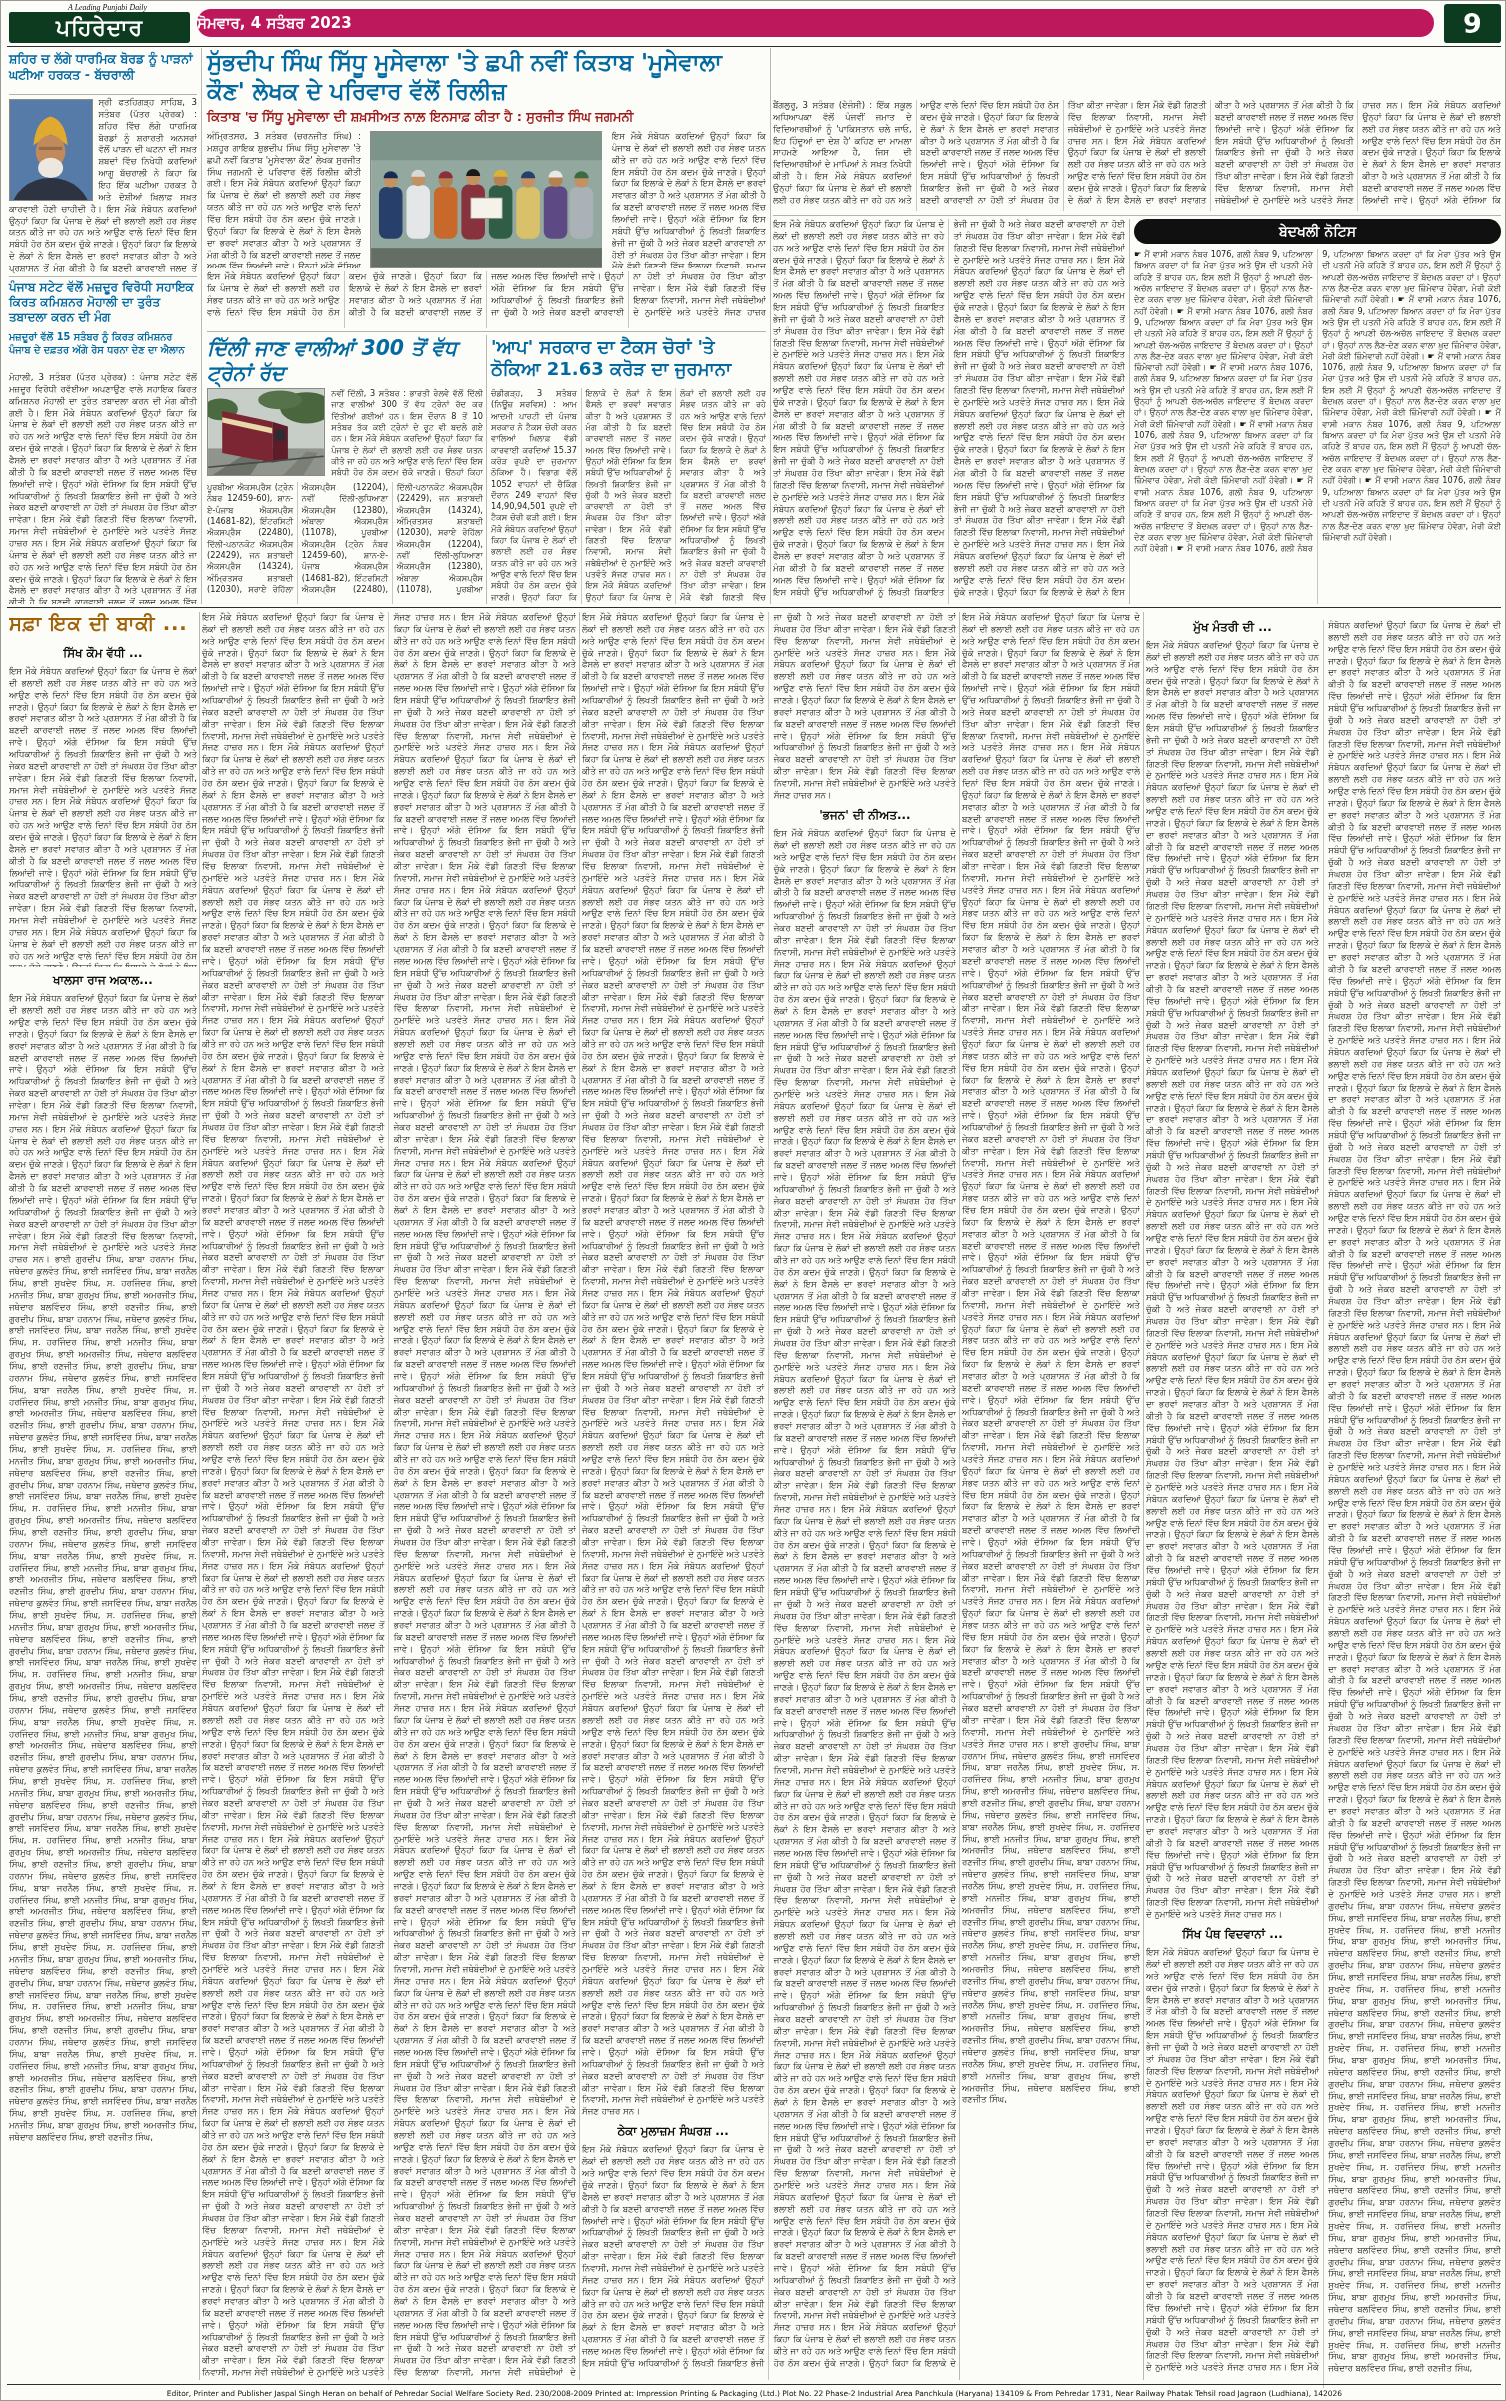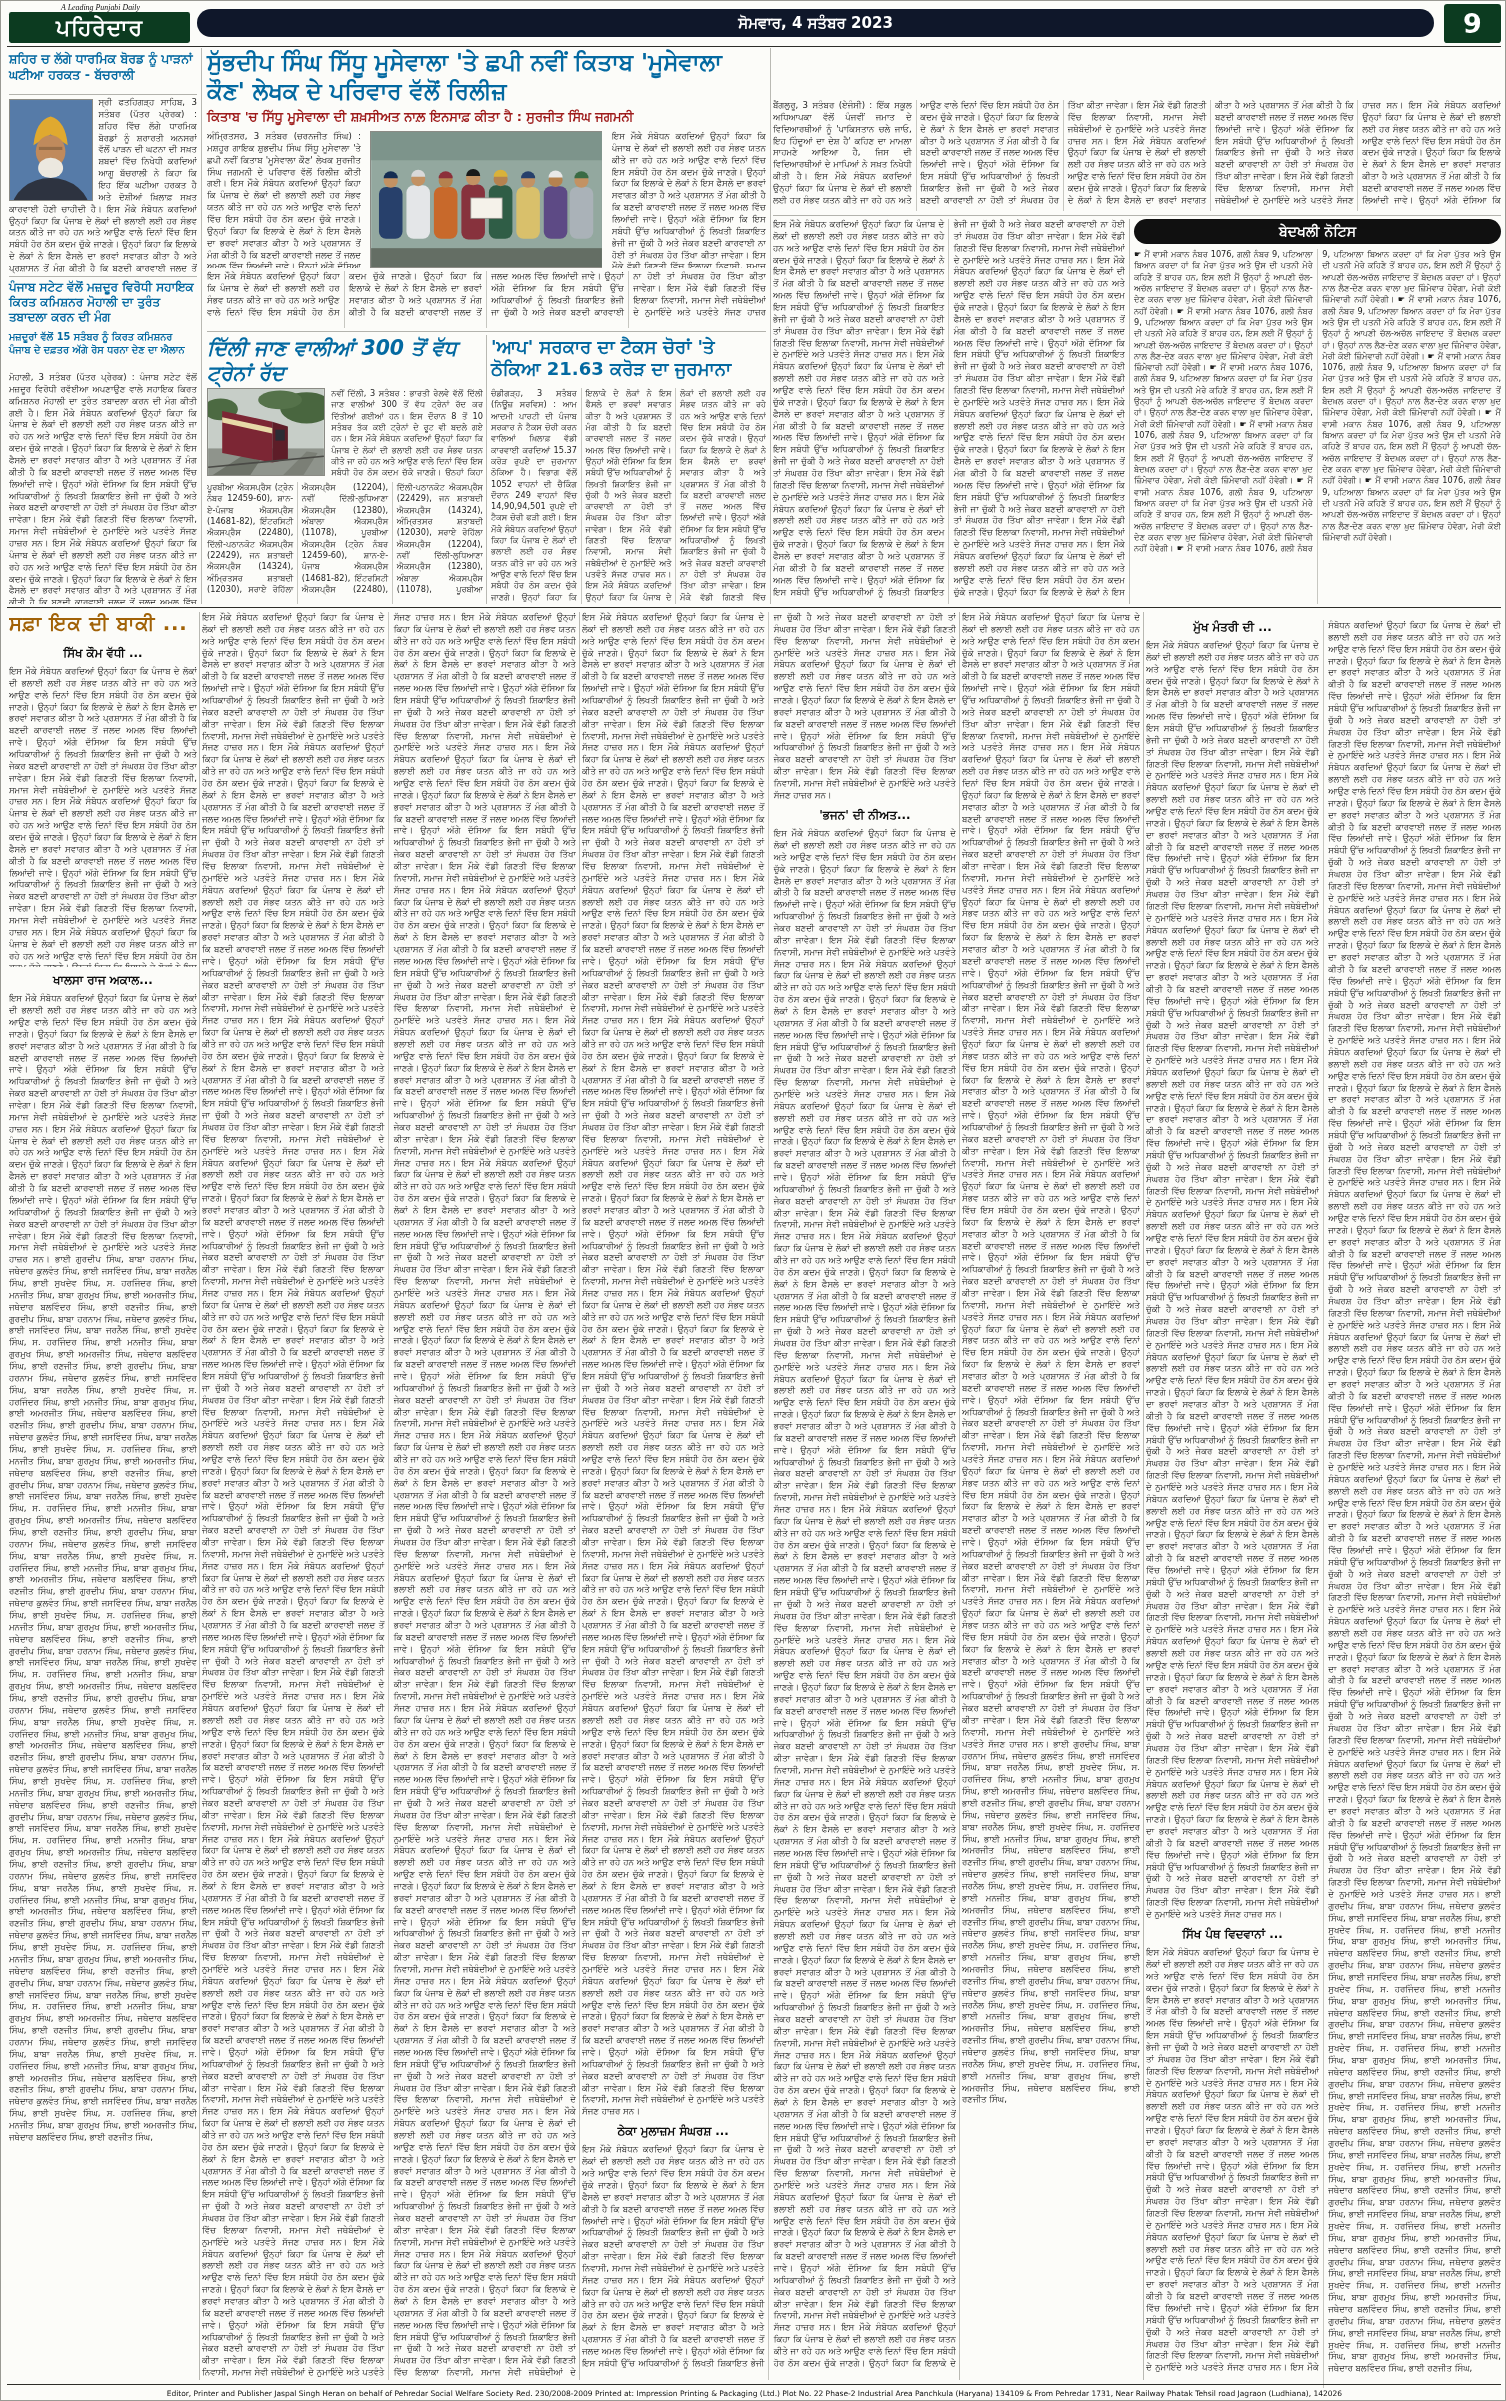--- a/index.html
+++ b/index.html
@@ -3,21 +3,21 @@
 <meta charset="utf-8">
 <style>
   *{margin:0;padding:0;box-sizing:border-box;}
   html,body{background:#d8d8d3;}
   body{font-family:"DejaVu Sans","Liberation Sans",sans-serif;color:#1a1a1a;}
   .page{position:relative;width:1506px;height:2401px;background:#fcfcf9;margin:0 auto;overflow:hidden;border:0.8px solid #9a9a94;}
   .abs{position:absolute;}
   
   .tagline{font-family:"Liberation Serif","DejaVu Serif",serif;font-style:italic;font-size:7.9px;text-align:center;color:#111;line-height:9.4px;}
   .logo{background:#0c3b20;color:#fff;font-weight:bold;font-size:22px;text-align:center;line-height:31px;border-radius:2.4px;letter-spacing:0.8px;}
-  .datebar{background:#0f172a;color:#fff;font-weight:bold;font-size:15px;text-align:center;line-height:28px;border-radius:14px;}
+  .datebar{background:#be185d;color:#fff;font-weight:bold;font-size:15px;line-height:28px;border-radius:14px;}
   .pagenum{background:#0c3b20;color:#fff;font-weight:bold;font-size:27px;text-align:center;line-height:39px;border-radius:3.1px;}
   
   .hrule{border-top:0.8px solid #b3b3ad;height:0;}
   .hrule.dark{border-top:1.6px solid #2e2e2a;}
   .vrule{width:0;border-left:0.8px solid #b9b9b3;}
   
   .hl{font-weight:bold;color:#0369a1;line-height:1.24;}
   .center{text-align:left;}
   .red{color:#9e1b1b;}
   
@@ -35,21 +35,21 @@
   .colA .grow{flex:1;min-height:0;}
   .contd-title{font-weight:bold;font-size:19.6px;color:#a16207;margin-bottom:4.7px;letter-spacing:0.8px;}
   .footer-line{font-size:7.5px;color:#111;text-align:center;line-height:11px;}
   svg{display:block;}
 </style>
 </head>
 <body>
 
 <div class="page">
 
-  <div class="abs tagline" style="left:9px;top:1.6px;width:181px;height:9.4px;">A Leading Punjabi Daily</div>
+  <div class="abs tagline" style="left:16px;top:1.6px;width:181px;height:9.4px;">A Leading Punjabi Daily</div>
   <div class="abs logo" style="left:7.9px;top:11px;width:181px;height:31px;">ਪਹਿਰੇਦਾਰ</div>
   <div class="abs datebar" style="left:196px;top:7.9px;width:1237px;height:28px;">ਸੋਮਵਾਰ, 4 ਸਤੰਬਰ 2023</div>
   <div class="abs pagenum" style="left:1443px;top:3.1px;width:57px;height:39px;">9</div>
   <div class="abs hrule dark" style="left:6.3px;top:45px;width:1494px;"></div>
 
   <div class="abs hl" style="left:7.9px;top:50px;width:188px;height:39px;font-size:12.6px;">ਸ਼ਹਿਰ ਚ ਲੱਗੇ ਧਾਰਮਿਕ ਬੋਰਡ ਨੂੰ ਪਾੜਨਾਂ ਘਟੀਆ ਹਰਕਤ - ਬੱਚਰਾਲੀ</div>
   <div class="abs hrule" style="left:7.9px;top:93px;width:188px;"></div>
 
   <div class="abs" style="left:7.9px;top:96px;width:188px;height:177px;">
     <div class="body">

